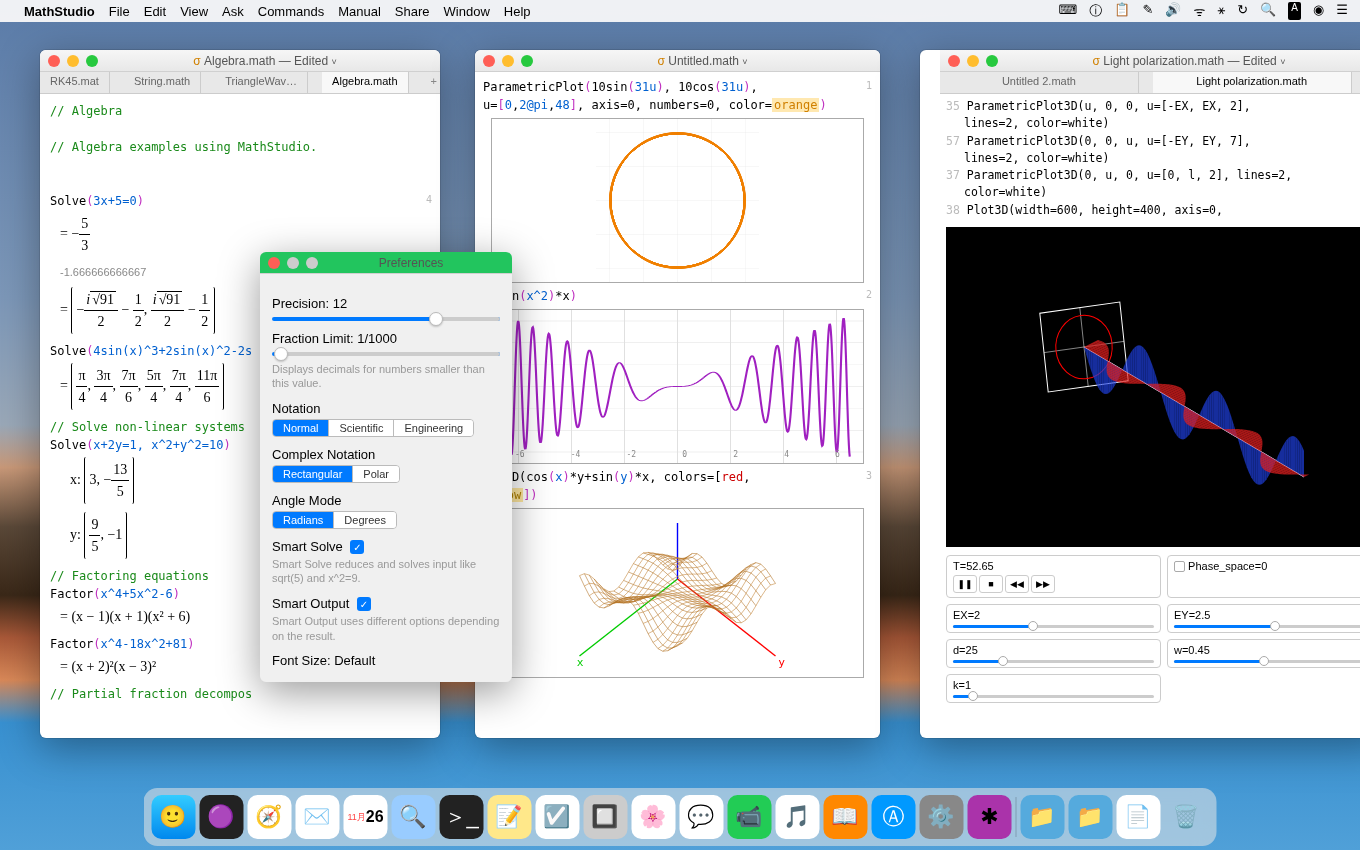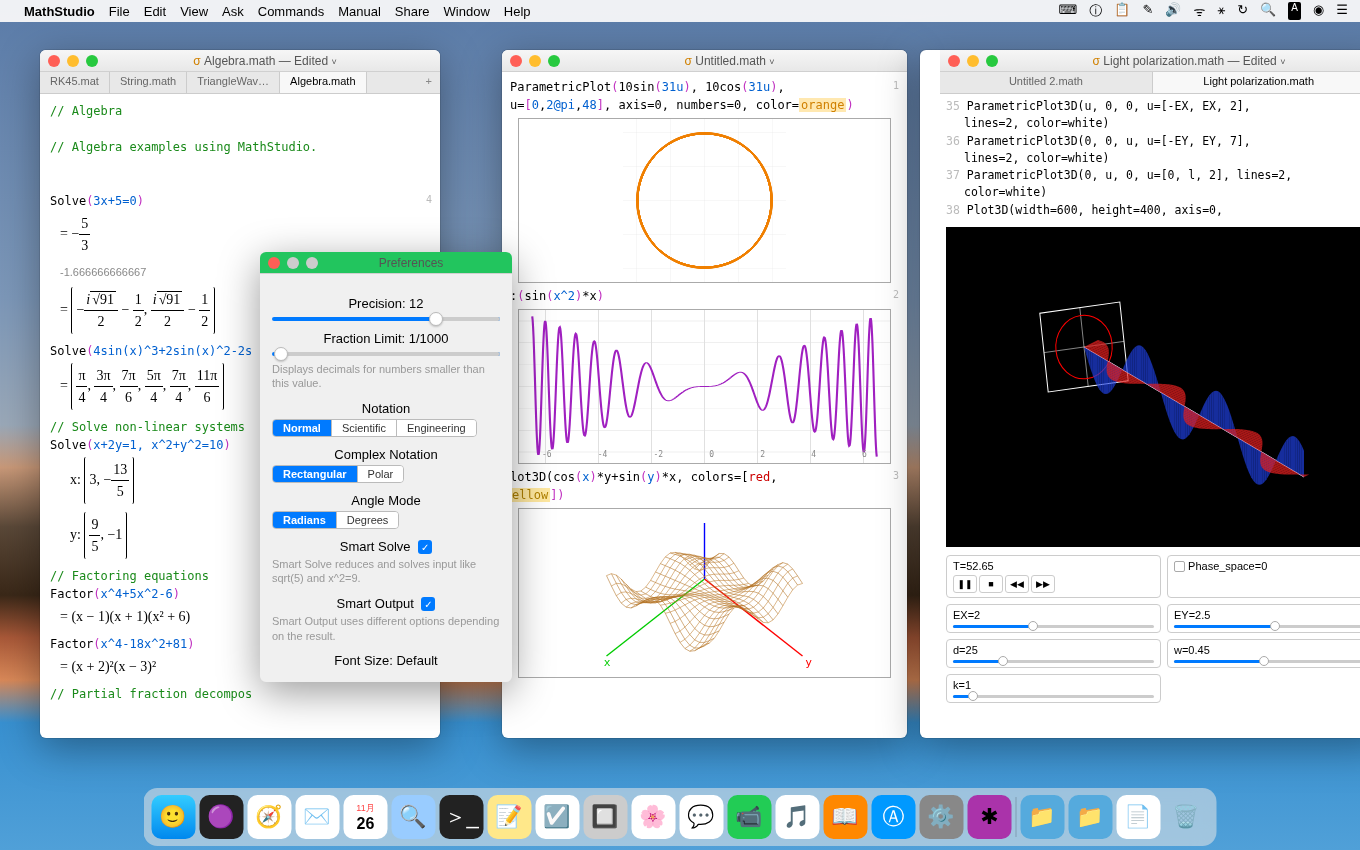--- a/index.html
+++ b/index.html
@@ -29,21 +29,21 @@
   height: 22px; background: linear-gradient(#f6f6f6,#e8e8e8);
   display: flex; align-items: center; padding: 0 8px;
   border-bottom: 1px solid #d0d0d0; font-size: 12px;
 }
 .traffic { display: flex; gap: 7px; }
 .traffic span { width: 12px; height: 12px; border-radius: 50%; }
 .tclose { background: #ff5f56; }
 .tmin { background: #ffbd2e; }
 .tmax { background: #27c93f; }
 .titletext { flex: 1; text-align: center; color: #555; }
-.tabbar { height: 22px; background: #e8e8e8; display: flex; font-size: 11px; border-bottom: 1px solid #ccc; }
+.tabbar { height: 22px; background: #e8e8e8; display: flex; font-size: 11px; border-bottom: 1px solid #ccc; gap: 14px; }
 .tab { padding: 3px 10px; border-right: 1px solid #ccc; color: #666; }
 .tab.active { background: #f8f8f8; color: #000; }
 .tabplus { padding: 3px 8px; color: #888; margin-left: auto; }
 
 .codearea { padding: 8px 10px; font-family: Menlo, monospace; font-size: 12px; line-height: 1.5; color: #000; position:relative; }
 .comment { color: #1a8a1a; }
 .paren { color: #c030c0; }
 .num { color: #0060d0; }
 .str { color: #d08000; background: #ffe8b0; padding: 0 2px; }
 .colred{color:#c00}.colyel{color:#b08000;background:#ffe8a0;padding:0 2px}
@@ -54,29 +54,29 @@
 .frac .n { display:block; border-bottom:1px solid #000; padding:0 2px; }
 .frac .d { display:block; padding:0 2px; }
 .sqrt { border-top:1px solid #000; padding:0 2px; }
 .bracket { display:inline-block; border-left:1px solid #000; border-right:1px solid #000; padding:2px 4px; border-radius:2px; }
 
 .plotbox { border:1px solid #aaa; margin: 4px 8px; background:#fff; position:relative; }
 
 .prefs { position:absolute; background:#f0f0f0; border-radius:6px; box-shadow:0 10px 40px rgba(0,0,0,0.4); width:252px; overflow:hidden; z-index:500;}
 .prefs .titlebar{background:#22c55e;justify-content:center;}
 .prefs .body{padding:12px;font-size:13px;}
-.prefs .label{color:#000;margin-top:10px;margin-bottom:2px;text-align:center;}
+.prefs .label{color:#000;margin-top:10px;margin-bottom:2px;}
 .prefs .help{color:#999;font-size:11px;line-height:1.3;margin-top:3px;}
 .slider{width:100%;height:4px;background:#007aff;border-radius:2px;position:relative;margin:6px 0;}
 .slider.partial::before{content:'';position:absolute;left:var(--p,50%);right:0;top:0;bottom:0;background:#ccc;border-radius:2px;}
 .slider .thumb{position:absolute;width:14px;height:14px;background:#fff;border:1px solid #bbb;border-radius:50%;top:-5px;left:var(--p,50%);margin-left:-7px;box-shadow:0 1px 2px rgba(0,0,0,0.2);}
 .segctrl{display:flex;border:1px solid #bbb;border-radius:4px;overflow:hidden;font-size:11px;margin-top:3px;width:fit-content;}
 .seg{padding:2px 10px;background:#fff;border-right:1px solid #bbb;color:#333;}
 .seg:last-child{border-right:none;}
-.seg.on{background:#007aff;color:#fff;font-weight:bold;}
+.seg.on{background:#007aff;color:#fff;}
 .chk{width:14px;height:14px;background:#007aff;border-radius:3px;display:inline-flex;align-items:center;justify-content:center;color:#fff;font-size:10px;vertical-align:middle;margin-left:4px;}
 
 .ctrlpanel{display:flex;flex-wrap:wrap;gap:6px;padding:4px 6px;}
 .ctrlbox{border:1px solid #ccc;border-radius:4px;padding:4px 6px;font-size:11px;background:#fff;}
 .ctrlbox.half{width:calc(50% - 3px);}
 .ctrlbox .mini-slider{height:3px;background:#ccc;border-radius:2px;position:relative;margin-top:4px;}
 .ctrlbox .mini-slider::before{content:'';position:absolute;left:0;width:var(--p,30%);top:0;bottom:0;background:#007aff;border-radius:2px;}
 .ctrlbox .mini-slider .th{position:absolute;width:10px;height:10px;background:#fff;border:1px solid #aaa;border-radius:50%;top:-4px;left:var(--p,30%);margin-left:-5px;}
 .playbtns{display:flex;gap:2px;}
 .playbtn{border:1px solid #ccc;border-radius:3px;width:24px;height:18px;font-size:9px;display:flex;align-items:center;justify-content:center;background:#fff;}
@@ -150,21 +150,21 @@
     <div><span>Factor</span><span class="paren">(</span><span class="num">x^4+5x^2-6</span><span class="paren">)</span></div>
     <div class="result">= (x − 1)(x + 1)(x² + 6)</div>
     <div><span>Factor</span><span class="paren">(</span><span class="num">x^4-18x^2+81</span><span class="paren">)</span></div>
     <div class="result">= (x + 2)²(x − 3)²</div>
     <div class="comment">// Partial fraction decompos</div>
     
     
   </div>
 </div>
 
-<div class="window" style="left:502px;top:50px;width:405px;height:688px;">
+<div class="window" style="left:475px;top:50px;width:405px;height:688px;">
   <div class="titlebar">
     <div class="traffic">
         <span class="tclose"></span>
         <span class="tmin"></span>
         <span class="tmax"></span>
       </div>
     <div class="titletext"><span style="color:#d08000">σ</span> <span>Untitled.math</span> <span style="font-size:9px">˅</span></div>
   </div>
   <div class="codearea" style="padding:6px 8px">
     <div><span class="linenum">1</span><span>ParametricPlot</span><span class="paren">(</span><span>10sin</span><span class="paren">(</span><span class="num">31u</span><span class="paren">)</span>, <span>10cos</span><span class="paren">(</span><span class="num">31u</span><span class="paren">)</span>,</div>
@@ -285,21 +285,21 @@
     <div class="titletext"><span style="color:#d08000">σ</span> <span>Light polarization.math — Edited</span> <span style="font-size:9px">˅</span></div>
   </div>
   <div class="tabbar">
     <div class="tab" style="flex:1;text-align:center">Untitled 2.math</div>
     <div class="tab active" style="flex:1;text-align:center">Light polarization.math</div>
     <div class="tabplus">+</div>
   </div>
   <div class="codearea" style="font-size:11.5px;padding:4px 6px">
     <div><span style="color:#bbb">35</span> <span>ParametricPlot3D(u, 0, 0, u=[-EX, EX, 2],</span></div>
     <div style="padding-left:18px">lines=2, color=white)</div>
-    <div><span style="color:#bbb">36</span> <span>ParametricPlot3D(0, 0, u, u=[-EY, EY, 7],</span></div>
+    <div><span style="color:#bbb">57</span> <span>ParametricPlot3D(0, 0, u, u=[-EY, EY, 7],</span></div>
     <div style="padding-left:18px">lines=2, color=white)</div>
     <div><span style="color:#bbb">37</span> <span>ParametricPlot3D(0, u, 0, u=[0, l, 2], lines=2,</span></div>
     <div style="padding-left:18px">color=white)</div>
     <div><span style="color:#bbb">38</span> <span>Plot3D(width=600, height=400, axis=0,</span></div>
   </div>
   <div style="margin:4px 6px;height:320px;background:#000;position:relative;">
     <svg viewBox="0 0 400 320" width="100%" height="100%">
       <g transform="translate(120,120)">
         <rect x="-40" y="-40" width="80" height="80" fill="none" stroke="#fff" stroke-width="1" transform="skewY(-8) skewX(6)"></rect>
         <line x1="-40" y1="0" x2="40" y2="0" stroke="#fff" stroke-width="0.5" transform="skewY(-8) skewX(6)"></line>
@@ -583,21 +583,21 @@
     <div class="help">Smart Output uses different options depending on the result.</div>
     <div class="label">Font Size: Default</div>
   </div>
 </div>
 
 <div class="dock">
   <div class="dockicon" style="background:linear-gradient(#3cf,#08e)">🙂</div>
   <div class="dockicon" style="background:#222">🟣</div>
   <div class="dockicon" style="background:#fff">🧭</div>
   <div class="dockicon" style="background:#fff">✉️</div>
-  <div class="dockicon" style="background:#fff;flex-direction:column;font-size:9px">
+  <div class="dockicon" style="background:#fff;flex-direction:row;font-size:9px">
       <span style="color:#f44">11月</span>
       <b style="font-size:16px">26</b>
     </div>
   <div class="dockicon" style="background:#9cf">🔍</div>
   <div class="dockicon" style="background:#222;color:#fff">＞_</div>
   <div class="dockicon" style="background:#ffe88a">📝</div>
   <div class="dockicon" style="background:#fff">☑️</div>
   <div class="dockicon" style="background:#ccc">🔲</div>
   <div class="dockicon" style="background:#fff">🌸</div>
   <div class="dockicon" style="background:#fff">💬</div>

